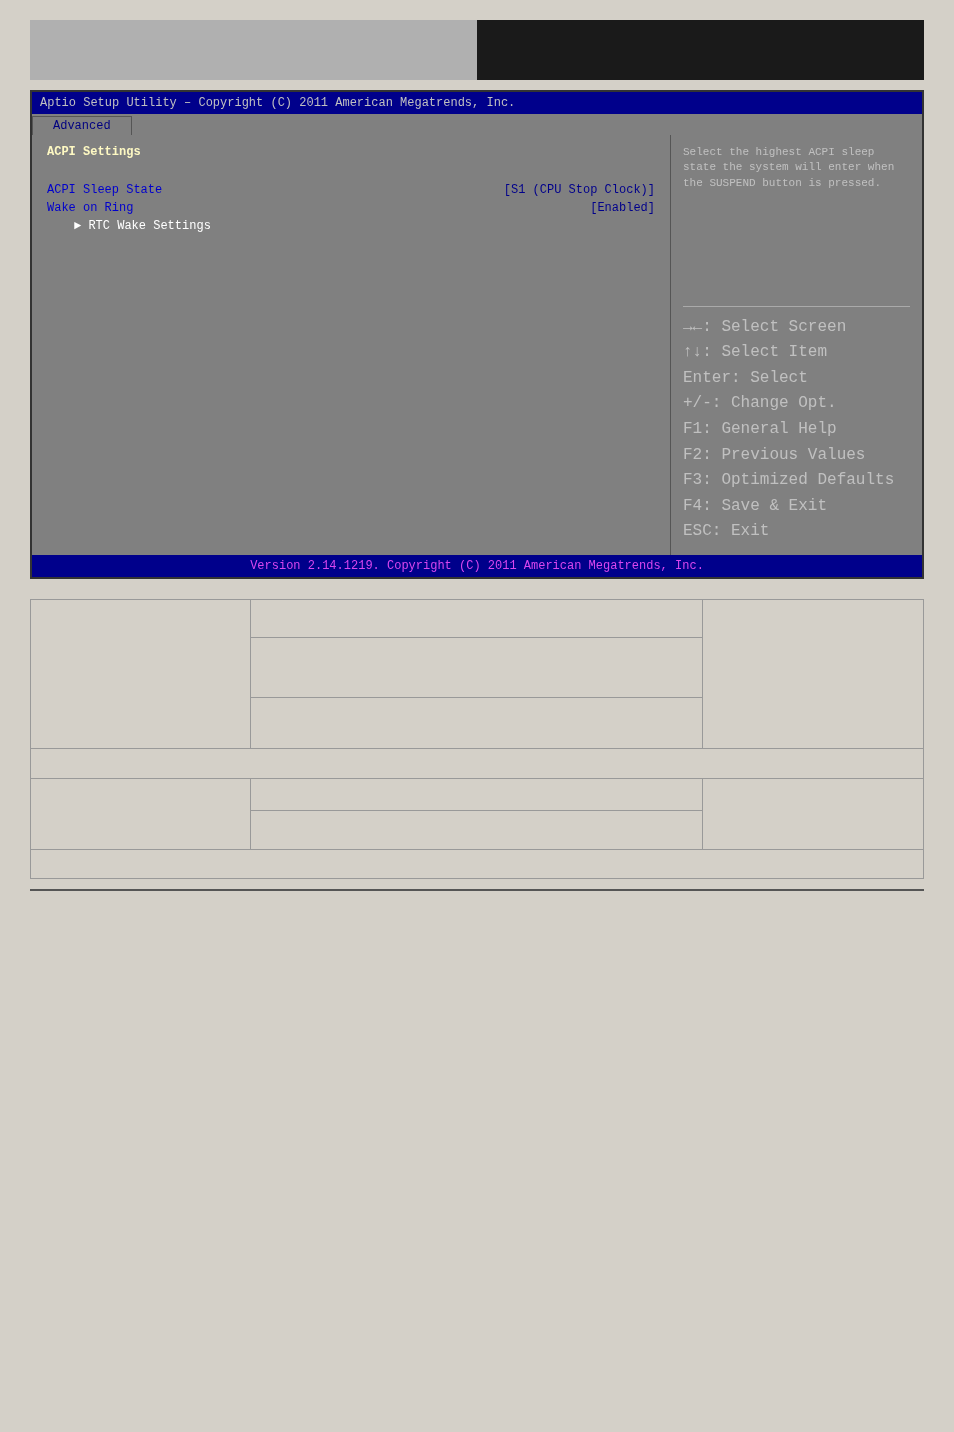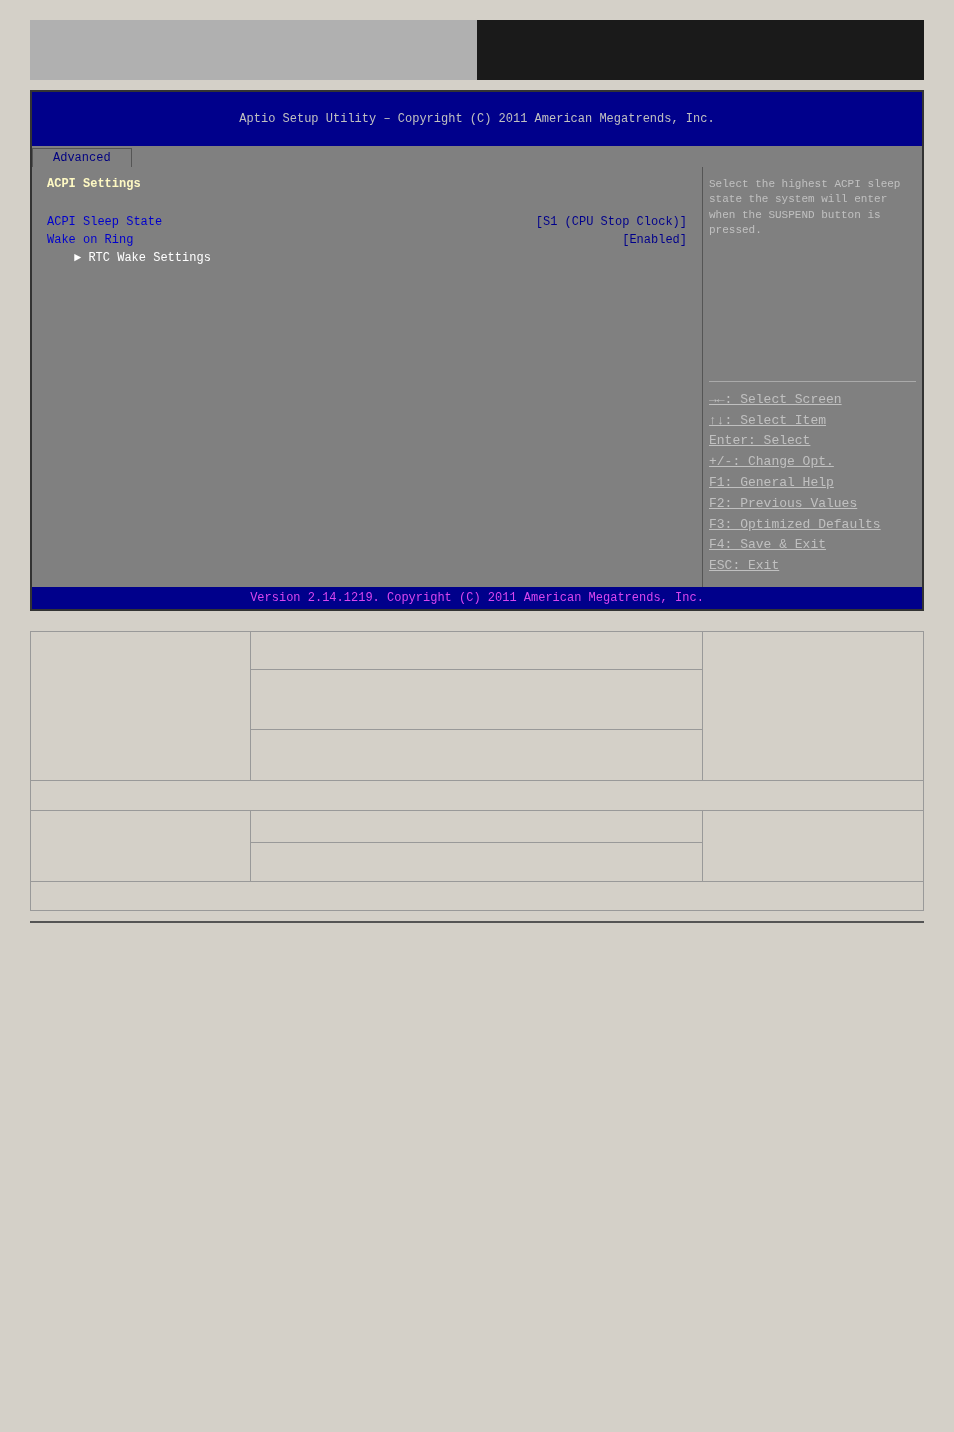--- a/index.html
+++ b/index.html
@@ -32,22 +32,21 @@
     
     .bios-container {
       margin: 10px 30px 20px 30px;
       border: 2px solid #333;
       background: #808080;
     }
 
     .bios-title-bar {
       background: #00008b;
       color: #c0c0c0;
-      text-align: center;
-      padding: 20px 8px;
+      padding: 4px 8px;
       font-size: 12px;
       font-family: 'Courier New', Courier, monospace;
     }
 
     .bios-tabs {
       background: #808080;
       padding: 2px 0 0 0;
     }
     .bios-tab {
       display: inline-block;
@@ -101,22 +100,22 @@
       color: #ffffff;
       padding-left: 27px;
     }
 
     .bios-main .setting-value {
       color: #00008b;
       font-size: 12px;
     }
 
     .bios-sidebar {
-      width: 220px;
-      padding: 10px 6px;
+      width: 252px;
+      padding: 10px 12px;
       color: #c0c0c0;
       font-size: 11px;
       font-family: 'Courier New', Courier, monospace;
       border-left: 1px solid #555;
       display: flex;
       flex-direction: column;
     }
 
     .bios-sidebar .help-text {
       color: #c0c0c0;
@@ -125,23 +124,22 @@
       flex: 1;
     }
 
     .bios-sidebar .divider {
       border-top: 1px solid #aaa;
       margin: 8px 0;
     }
 
     .bios-sidebar .key-help {
       color: #c0c0c0;
-      font-size: 13px;
+      font-size: 16px;
       line-height: 1.6;
-      text-decoration: underline;
     }
 
     .bios-footer {
       background: #00008b;
       color: #d946ef;
       text-align: center;
       padding: 4px 8px;
       font-size: 12px;
       font-family: 'Courier New', Courier, monospace;
     }

